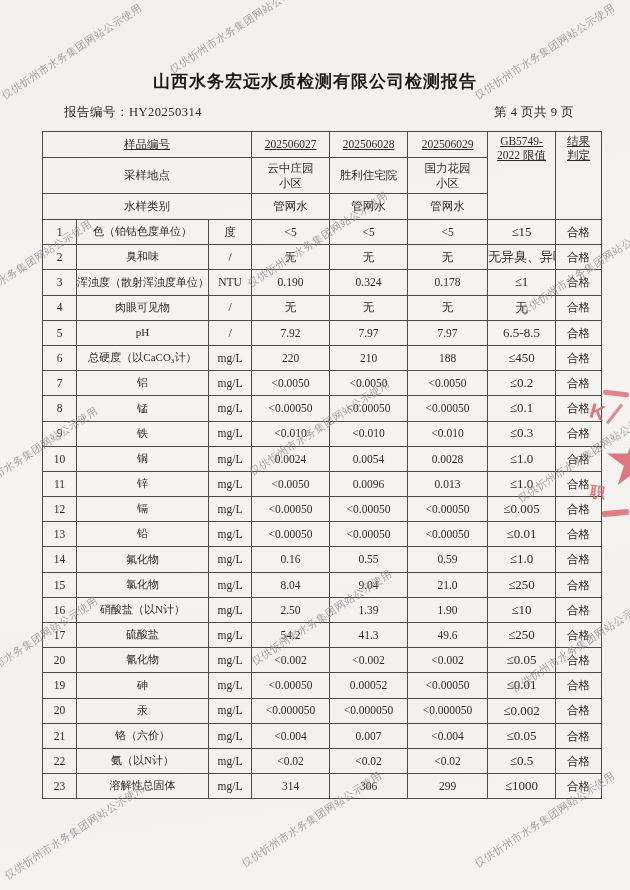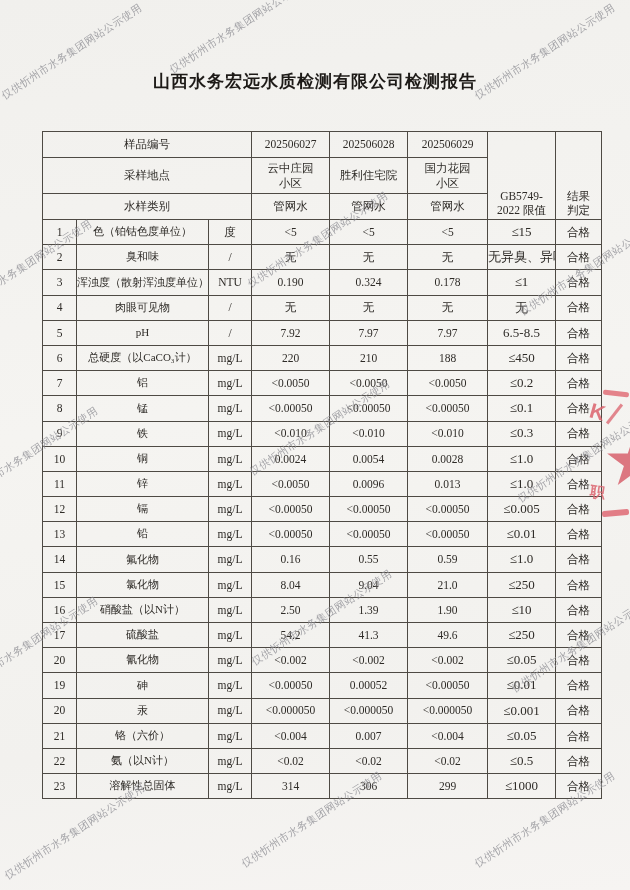--- a/index.html
+++ b/index.html
@@ -30,31 +30,31 @@
     position: absolute; left: 42px; top: 131px;
     width: 559px; border-collapse: collapse; table-layout: fixed;
     font-size: 11.5px; color: #2e2b27;
   }
   table.results th, table.results td {
     border: 1px solid #4e4a44;
     padding: 0; text-align: center; vertical-align: middle;
     font-weight: normal; line-height: 1.25;
     overflow: hidden;
   }
-  tr.h1 { height: 26px; }
+  tr.h1 { height: 26px; text-decoration: underline; }
   tr.h2 { height: 36px; }
   tr.h3 { height: 26px; padding-left: 18px; }
   tbody tr { height: 25.2px; }
   td.c-name {
     text-align: left; padding-left: 6px;
     font-size: 11px; white-space: nowrap;
   }
   .pre { white-space: pre-line; }
   .span-cell {
-    display: flex; flex-direction: column; justify-content: flex-end;
+    display: flex; flex-direction: column; justify-content: flex-start;
     height: 84px; align-items: center;
   }
   .c-limit { font-size: 13px; white-space: nowrap; }
   
   .watermark-layer {
     position: absolute; inset: 0; z-index: 5; pointer-events: none;
   }
   .wm {
     position: absolute;
     transform: translate(-50%, -50%) rotate(-33deg);
@@ -109,20 +109,24 @@
       <span class="wm" style="left: 28px; top: 645px;">仅供忻州市水务集团网站公示使用</span>
       <span class="wm" style="left: 322px; top: 618px;">仅供忻州市水务集团网站公示使用</span>
       <span class="wm" style="left: 582px; top: 645px;">仅供忻州市水务集团网站公示使用</span>
       <span class="wm" style="left: 75px; top: 832px;">仅供忻州市水务集团网站公示使用</span>
       <span class="wm" style="left: 312px; top: 820px;">仅供忻州市水务集团网站公示使用</span>
       <span class="wm" style="left: 545px; top: 820px;">仅供忻州市水务集团网站公示使用</span>
     </div>
 
   <div class="report-title">山西水务宏远水质检测有限公司检测报告</div>
 
+  <div class="meta-row">
+    <span>报告编号：HY20250314</span>
+    <span>第 4 页共 9 页</span>
+  </div>
 
   <table class="results">
     <colgroup>
       <col style="width:34px">
         <col style="width:132px">
         <col style="width:43px">
       <col style="width:78px">
         <col style="width:78px">
         <col style="width:80px">
       <col style="width:68px">
@@ -353,21 +357,21 @@
           <td class="c-limit">≤0.01</td>
           <td>合格</td>
         </tr>
         <tr>
           <td>20</td>
           <td class="c-name">汞</td>
           <td>mg/L</td>
           <td>&lt;0.000050</td>
           <td>&lt;0.000050</td>
           <td>&lt;0.000050</td>
-          <td class="c-limit">≤0.001</td>
+          <td class="c-limit">≤0.002</td>
           <td>合格</td>
         </tr>
         <tr>
           <td>21</td>
           <td class="c-name">铬（六价）</td>
           <td>mg/L</td>
           <td>&lt;0.004</td>
           <td>0.007</td>
           <td>&lt;0.004</td>
           <td class="c-limit">≤0.05</td>

